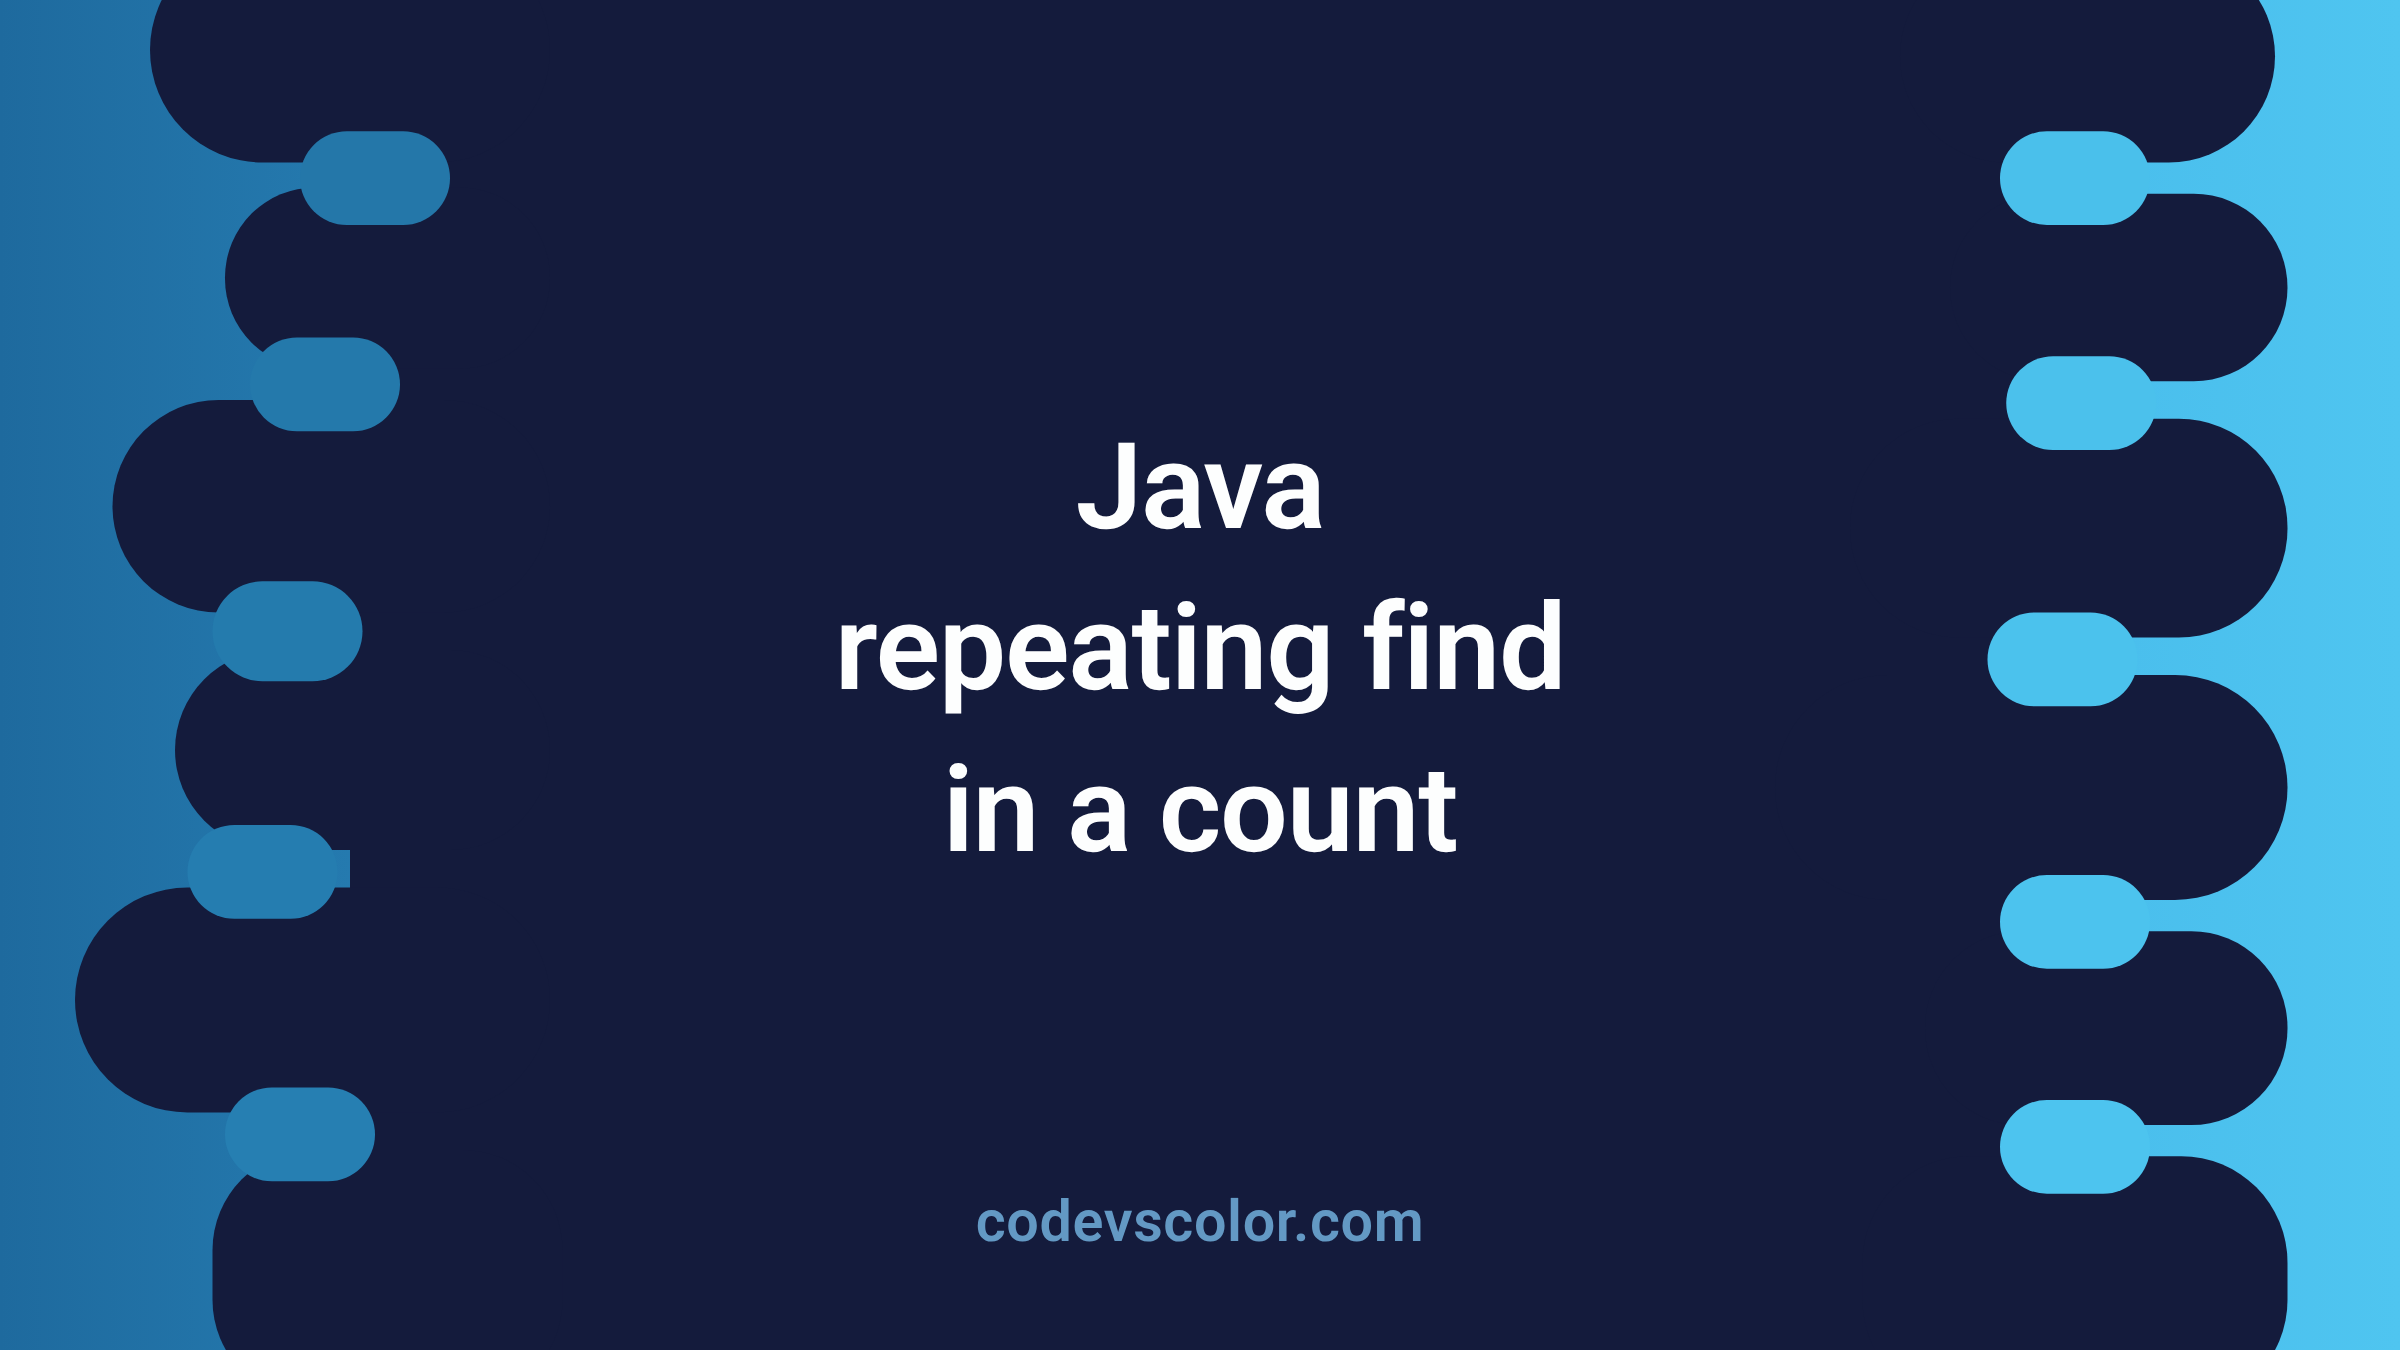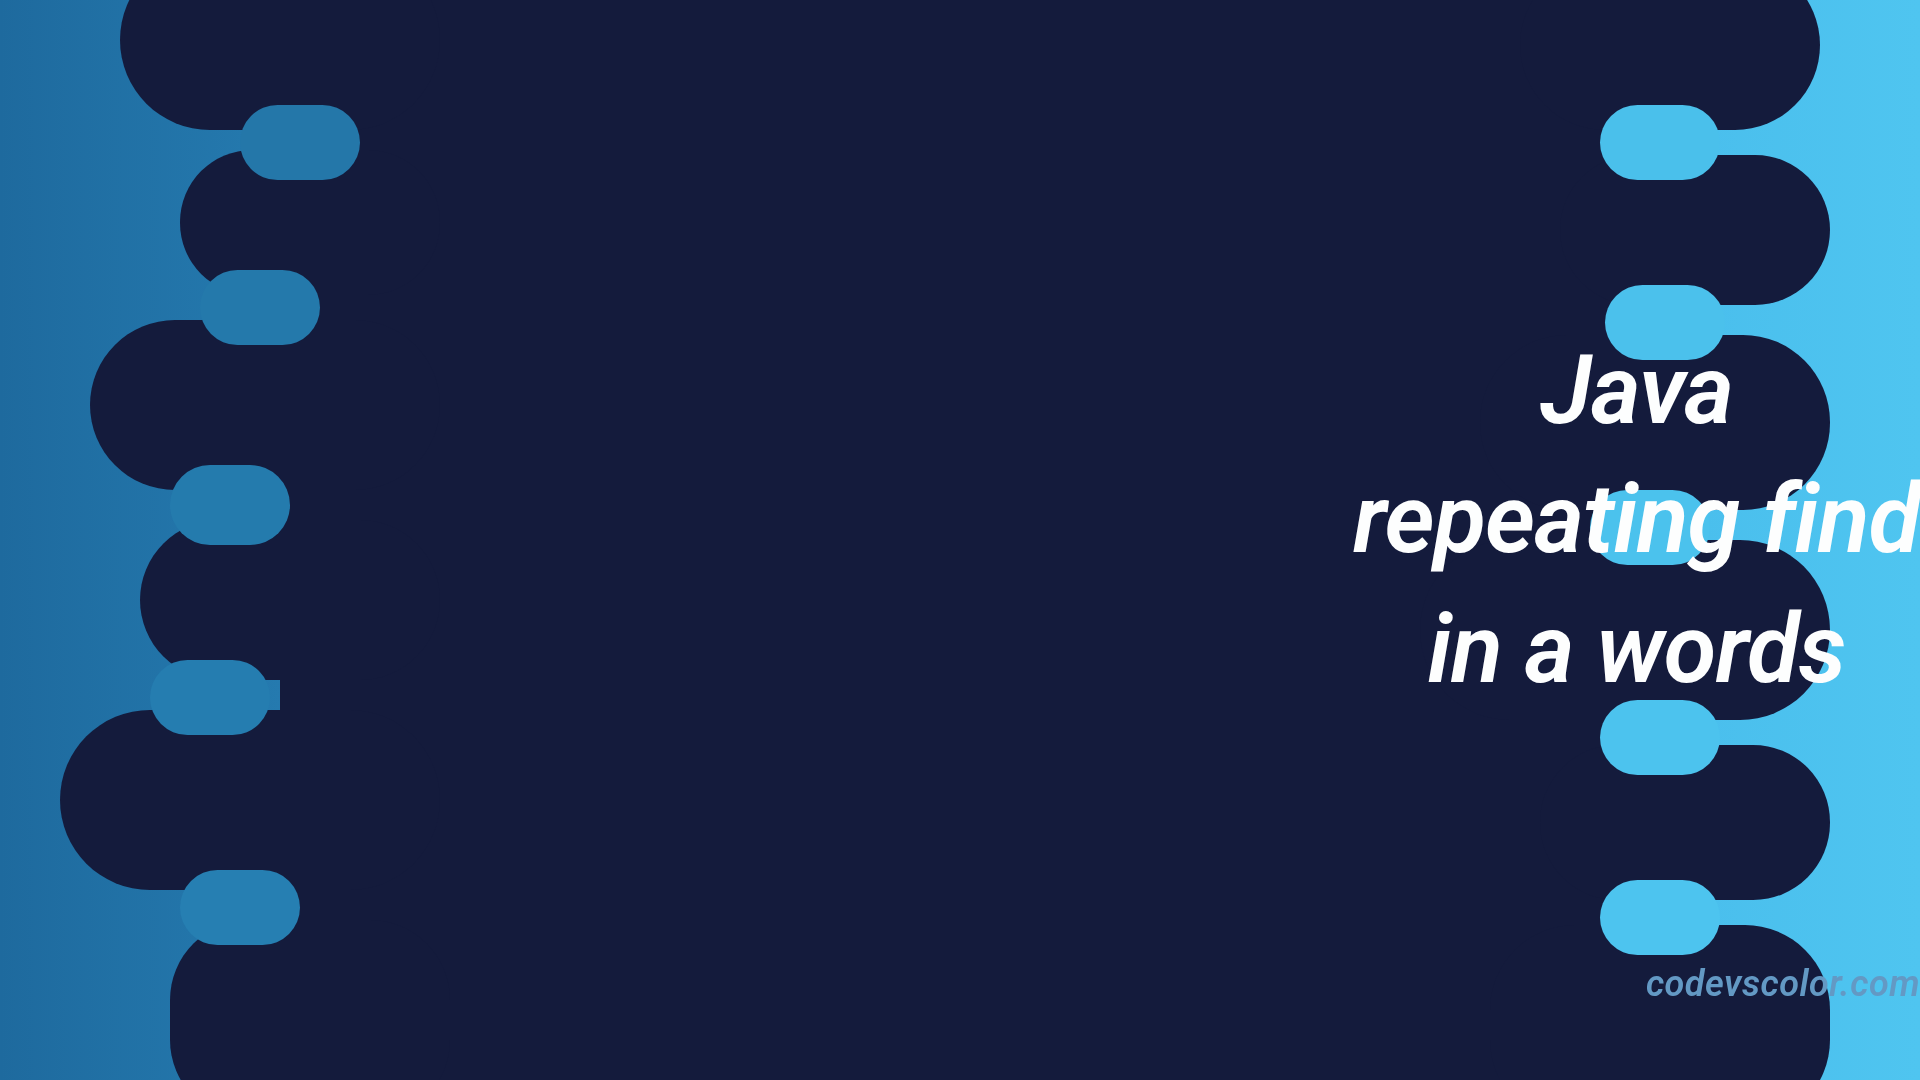--- a/index.html
+++ b/index.html
@@ -81,41 +81,40 @@
     .notch-r3 { left: 1590px; top: 490px; width: 120px; height: 75px; border-radius: 40px; background: #4bc2ed; }
     .notch-r4 { left: 1600px; top: 700px; width: 120px; height: 75px; border-radius: 40px; background: #4cc3ee; }
     .notch-r5 { left: 1600px; top: 880px; width: 120px; height: 75px; border-radius: 40px; background: #4dc4ef; }
     
     .content {
       position: absolute;
       width: 100%;
       height: 100%;
       display: flex;
       flex-direction: column;
-      align-items: flex-end;
+      align-items: center;
       justify-content: center;
       z-index: 10;
-      font-style: italic;
     }
     
     .title-text {
       color: #fdfefe;
       font-size: 96px;
       font-weight: 600;
       text-align: center;
       line-height: 1.35;
       letter-spacing: -1px;
       margin-top: -40px;
     }
     
     .footer-text {
       position: absolute;
       bottom: 75px;
       color: #6399c4;
-      font-size: 36px;
+      font-size: 46px;
       font-weight: 600;
       letter-spacing: 0.5px;
     }
   </style>
 </head>
 <body>
 
 <div class="background"></div>
 
 <div class="blob-container">
@@ -145,16 +144,16 @@
   <div class="notch notch-r2"></div>
   <div class="notch notch-r3"></div>
   <div class="notch notch-r4"></div>
   <div class="notch notch-r5"></div>
 </div>
 
 <div class="content">
   <div class="title-text">
     <div>Java</div>
     <div>repeating find</div>
-    <div>in a words</div>
+    <div>in a count</div>
   </div>
   <div class="footer-text">codevscolor.com</div>
 </div>
 
 </body></html>

